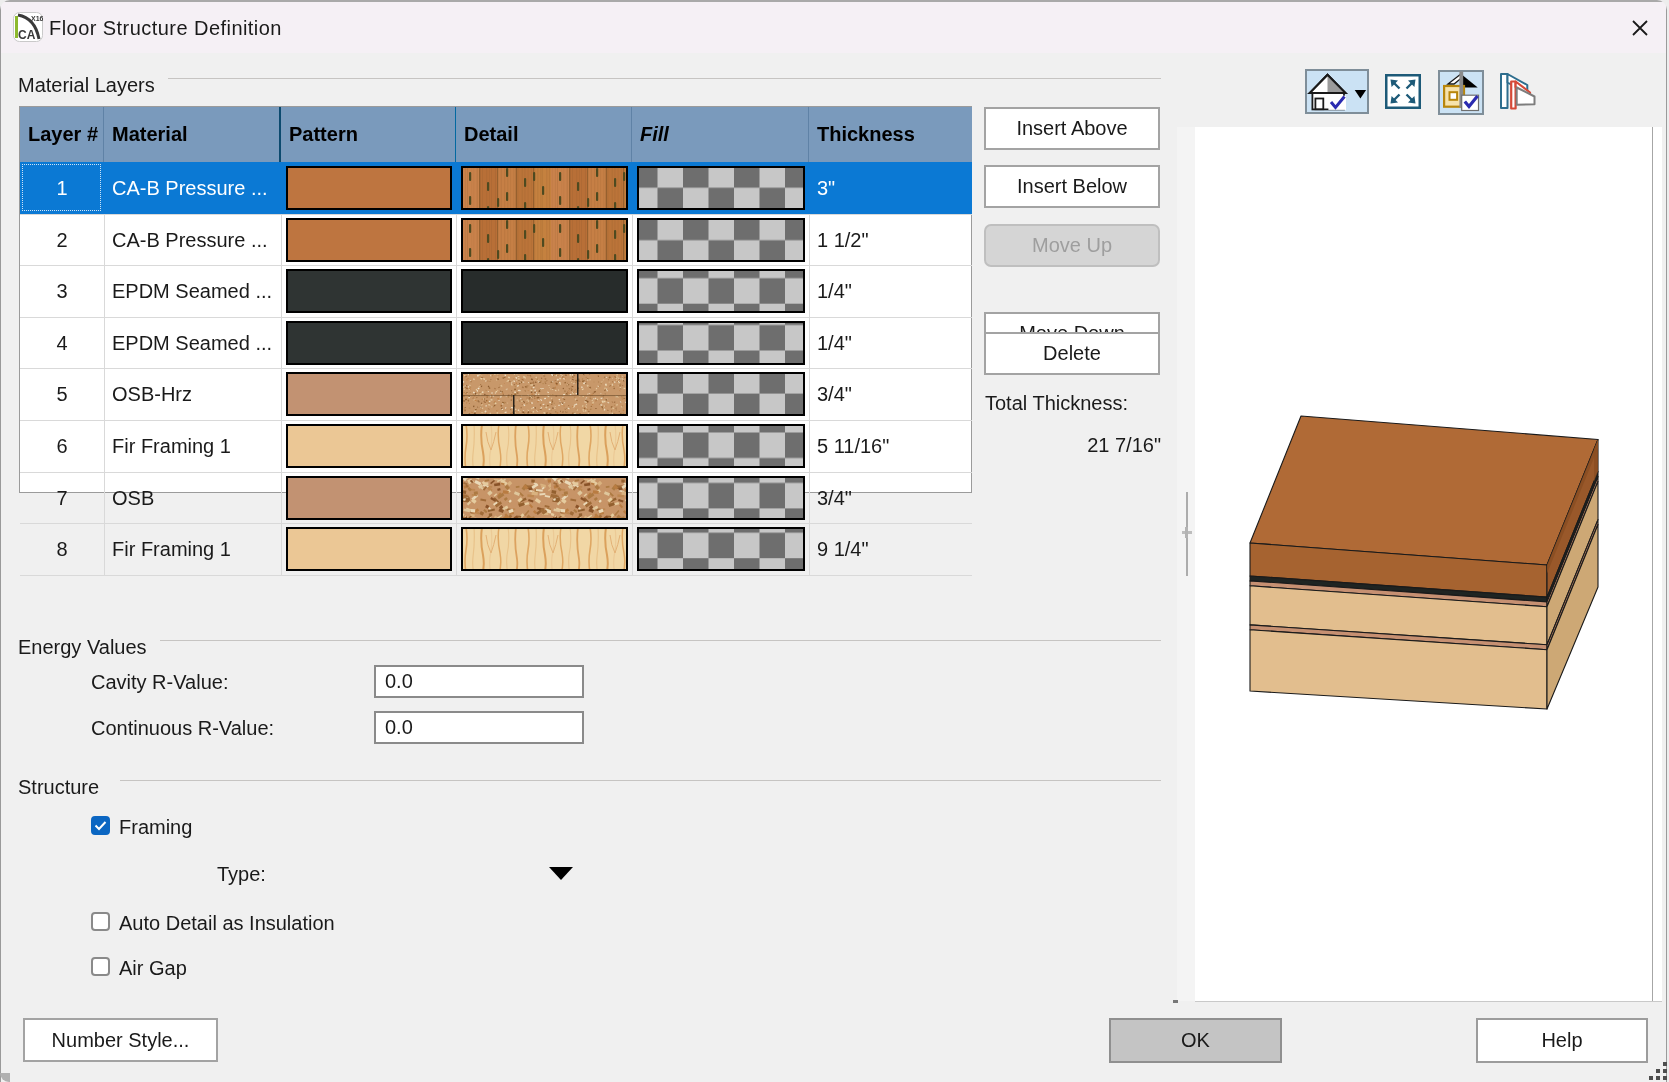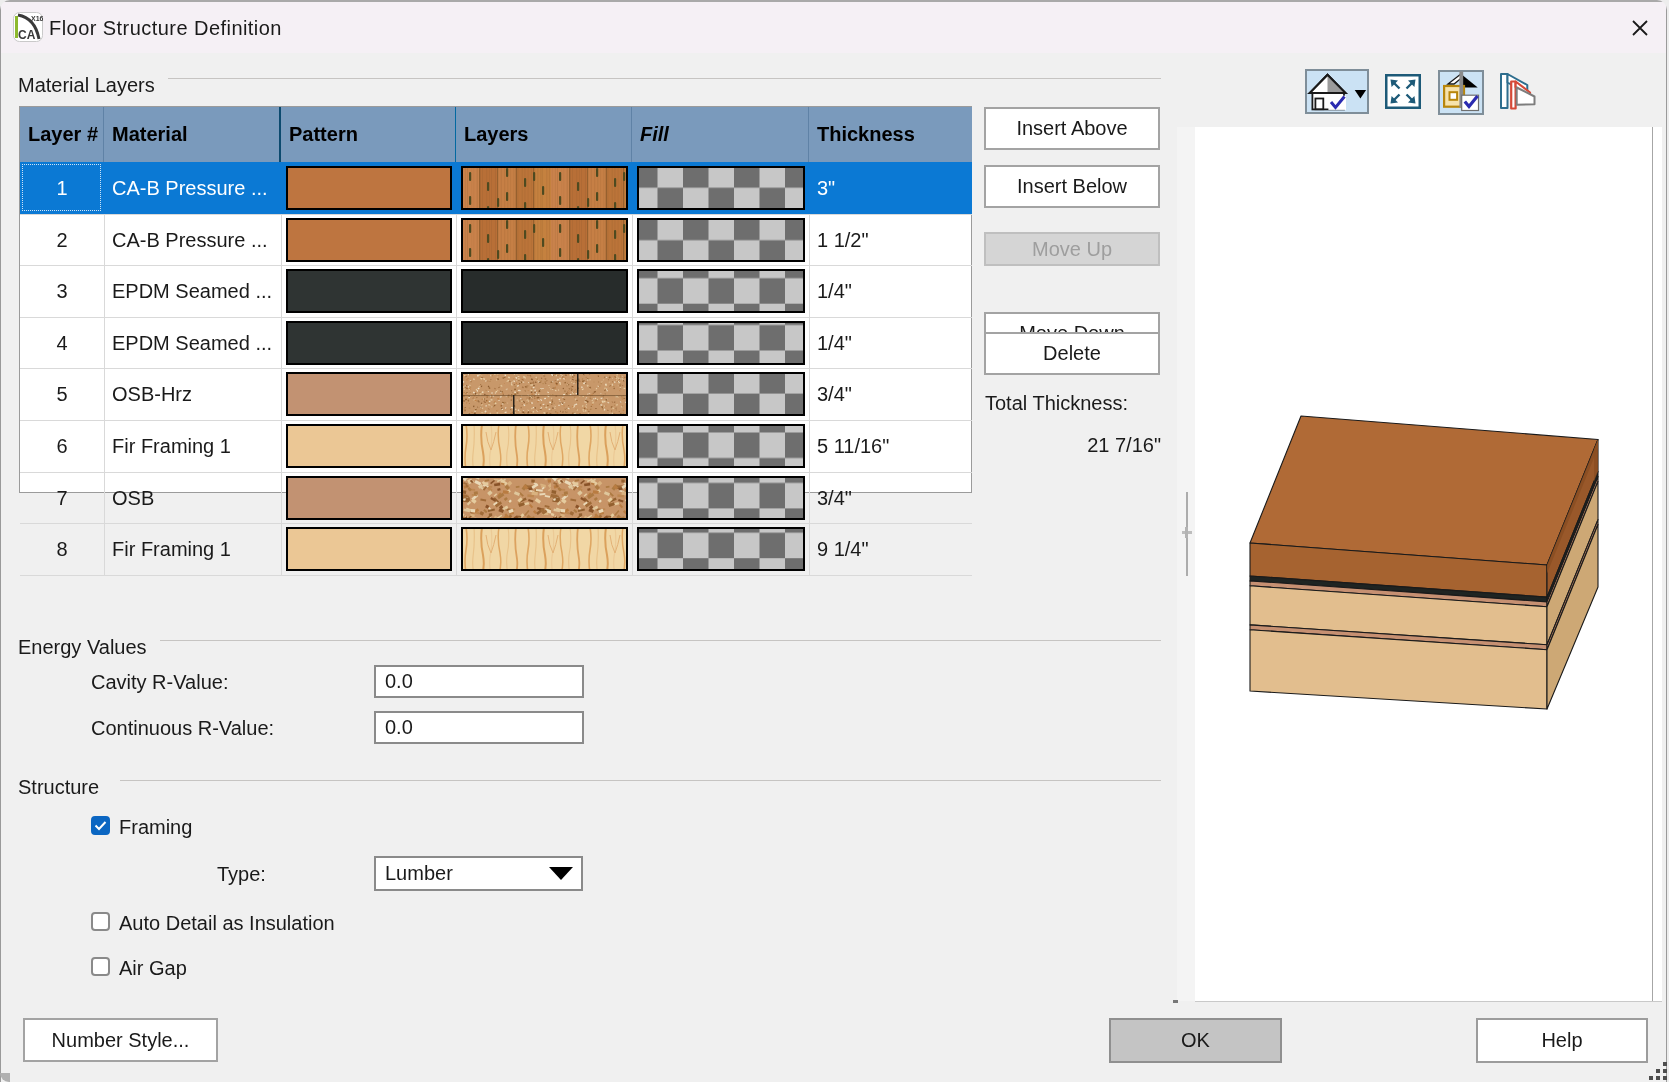--- a/index.html
+++ b/index.html
@@ -1168,21 +1168,21 @@
           <pattern id="chk7" width="51" height="51" patternUnits="userSpaceOnUse" patternTransform="translate(-5,-19.8)">
             <rect width="51" height="51" fill="#c7c7c7"></rect>
             <rect x="0" y="0" width="25.5" height="25.5" fill="#6e6e6e"></rect>
             <rect x="25.5" y="25.5" width="25.5" height="25.5" fill="#6e6e6e"></rect>
           </pattern>
         </defs>
       </svg>
   <div class="hcell" style="left:0px;width:84px;border-right:1px solid #5f82a6;">Layer #</div>
   <div class="hcell" style="left:84px;width:177px;border-right:2px solid #0c4a6e;">Material</div>
   <div class="hcell" style="left:261px;width:175px;border-right:1px solid #0369a1;">Pattern</div>
-  <div class="hcell" style="left:436px;width:176px;border-right:1px solid #5f82a6;">Layers</div>
+  <div class="hcell" style="left:436px;width:176px;border-right:1px solid #5f82a6;">Detail</div>
   <div class="hcell" style="left:612px;width:177px;border-right:1px solid #5f82a6;font-style:italic;">Fill</div>
   <div class="hcell" style="left:789px;width:163px;">Thickness</div>
   <div class="abs" style="left:84px;top:55px;width:1px;height:413px;background:#d9d9d9;"></div>
   <div class="abs" style="left:261px;top:55px;width:1px;height:413px;background:#d9d9d9;"></div>
   <div class="abs" style="left:436px;top:55px;width:1px;height:413px;background:#d9d9d9;"></div>
   <div class="abs" style="left:612px;top:55px;width:1px;height:413px;background:#d9d9d9;"></div>
   <div class="abs" style="left:789px;top:55px;width:1px;height:413px;background:#d9d9d9;"></div>
   <div class="abs" style="left:0;top:107px;width:952px;height:1px;background:#d9d9d9;"></div>
   <div class="abs" style="left:0;top:158px;width:952px;height:1px;background:#d9d9d9;"></div>
   <div class="abs" style="left:0;top:210px;width:952px;height:1px;background:#d9d9d9;"></div>
@@ -1286,42 +1286,41 @@
         <rect x="1" y="1" width="165" height="42" fill="url(#firtex)" stroke="#000" stroke-width="2"></rect>
       </svg>
   <svg class="abs" style="left:617px;top:420px" width="168" height="44">
         <rect x="1" y="1" width="166" height="42" fill="url(#chk7)" stroke="#000" stroke-width="2"></rect>
       </svg>
   <div class="cell" style="left:797px;top:416px;width:155px;height:52px;color:#1a1a1a;">9 1/4"</div>
   </div>
 
   <div class="btn" style="left:984px;top:107px;width:176px;height:43px;">Insert Above</div>
   <div class="btn" style="left:984px;top:165px;width:176px;height:43px;">Insert Below</div>
-  <div class="btn" style="left:984px;top:232px;width:176px;height:34px;background:#d5d5d5;border-color:#bfbfbf;color:#9e9e9e;">Move Up</div>
+  <div class="btn" style="left:984px;top:224px;width:176px;height:43px;background:#d5d5d5;border-color:#bfbfbf;color:#9e9e9e;border-radius:7px;">Move Up</div>
   <div class="btn" style="left:984px;top:276px;width:176px;height:43px;margin-top:36px;">Move Down</div>
   <div class="btn" style="left:984px;top:332px;width:176px;height:43px;">Delete</div>
   <div class="lbl" style="left:985px;top:392px;">Total Thickness:</div>
   <div class="lbl" style="left:985px;top:434px;width:176px;text-align:right;">21 7/16"</div>
 
   <div class="gl" style="left:18px;top:636px;">Energy Values</div>
   <div class="gline" style="left:160px;top:640px;width:1001px;"></div>
   <div class="lbl" style="left:91px;top:671px;">Cavity R-Value:</div>
   <div class="input" style="left:374px;top:665px;width:210px;height:33px;">0.0</div>
   <div class="lbl" style="left:91px;top:717px;">Continuous R-Value:</div>
   <div class="input" style="left:374px;top:711px;width:210px;height:33px;">0.0</div>
 
   <div class="gl" style="left:18px;top:776px;">Structure</div>
   <div class="gline" style="left:120px;top:780px;width:1041px;"></div>
   <div class="cb" style="left:91px;top:816px;background:#0b66c2;border-color:#0b66c2;"></div>
   <svg class="abs" style="left:91px;top:816px" width="19" height="19" viewBox="0 0 19 19">
     <path d="M4.5 9.5 L8 13 L14.5 6" stroke="#fff" stroke-width="2" fill="none"></path>
   </svg>
   <div class="lbl" style="left:119px;top:816px;">Framing</div>
   <div class="lbl" style="left:217px;top:863px;">Type:</div>
-  <div class="input" style="left:374px;top:856px;width:209px;height:35px;">Lumber</div>
   <svg class="abs" style="left:548px;top:866px" width="26" height="15" viewBox="0 0 26 15">
     <path d="M1 1 L25 1 L13 14 Z" fill="#000"></path>
   </svg>
   <div class="cb" style="left:91px;top:912px;"></div>
   <div class="lbl" style="left:119px;top:912px;">Auto Detail as Insulation</div>
   <div class="cb" style="left:91px;top:957px;"></div>
   <div class="lbl" style="left:119px;top:957px;">Air Gap</div>
 
   <div class="btn" style="left:23px;top:1018px;width:195px;height:44px;">Number Style...</div>
 

